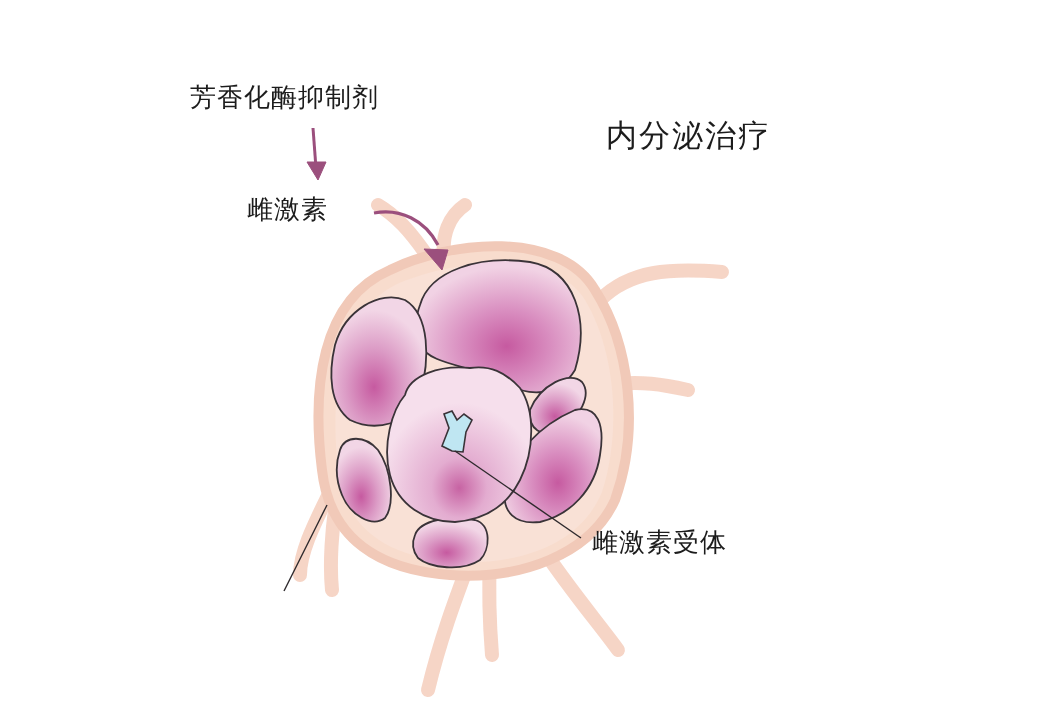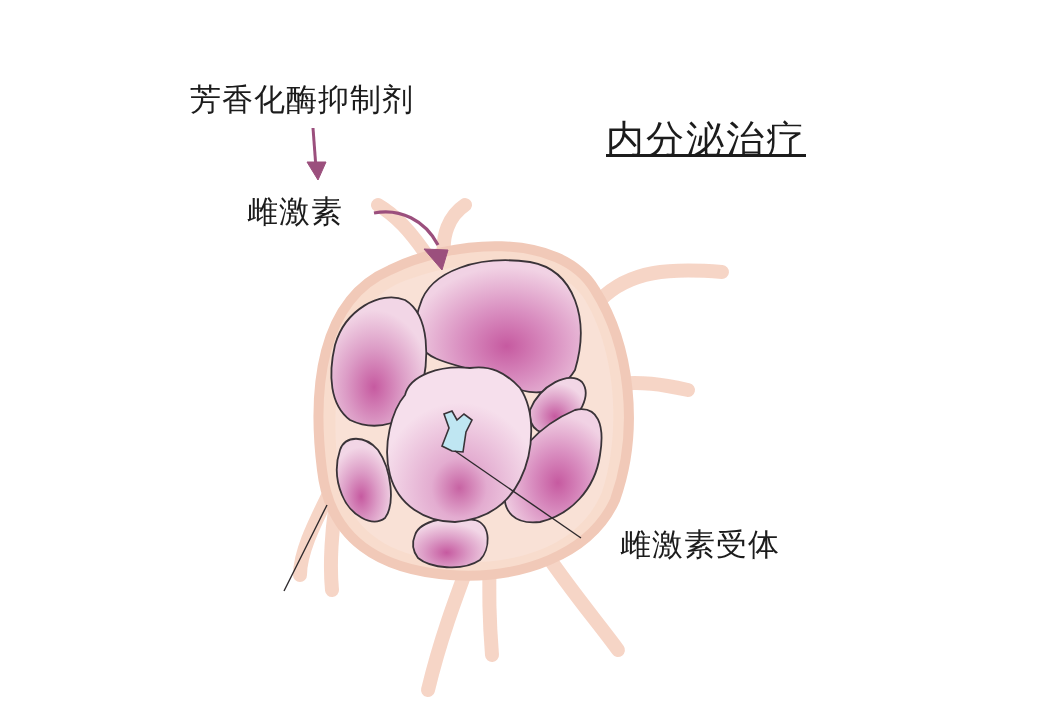--- a/index.html
+++ b/index.html
@@ -1,24 +1,24 @@
 <!DOCTYPE html>
 <html><head>
   <meta charset="utf-8">
   <style>
     html, body { margin: 0; padding: 0; background: #ffffff; }
     body { width: 1037px; height: 720px; position: relative; overflow: hidden;
            font-family: "DejaVu Sans", "Liberation Sans", sans-serif; }
     .canvas { position: absolute; left: 0; top: 0; width: 1037px; height: 720px; }
-    .label { position: absolute; color: #1c1c1c; font-size: 31px; letter-spacing: 1px;
+    .label { position: absolute; color: #1c1c1c; font-size: 26px; letter-spacing: 1px;
              white-space: nowrap; line-height: 1; }
     #lbl-inhibitor { left: 190px; top: 84px; }
-    #lbl-title { left: 606px; top: 120px; font-size: 38px; letter-spacing: 2px; text-decoration: underline; }
+    #lbl-title { left: 606px; top: 120px; font-size: 31px; letter-spacing: 2px; }
     #lbl-estrogen { left: 247px; top: 196px; }
-    #lbl-receptor { left: 620px; top: 529px; }
+    #lbl-receptor { left: 592px; top: 529px; }
     #lbl-cell { left: 138px; top: 608px; }
     svg { position: absolute; left: 0; top: 0; }
   </style>
 </head>
 <body>
 
 <div class="canvas">
   <svg width="1037" height="720" viewBox="0 0 1037 720">
     <defs>
       <radialGradient id="lobeGrad" cx="55%" cy="65%" r="60%">

